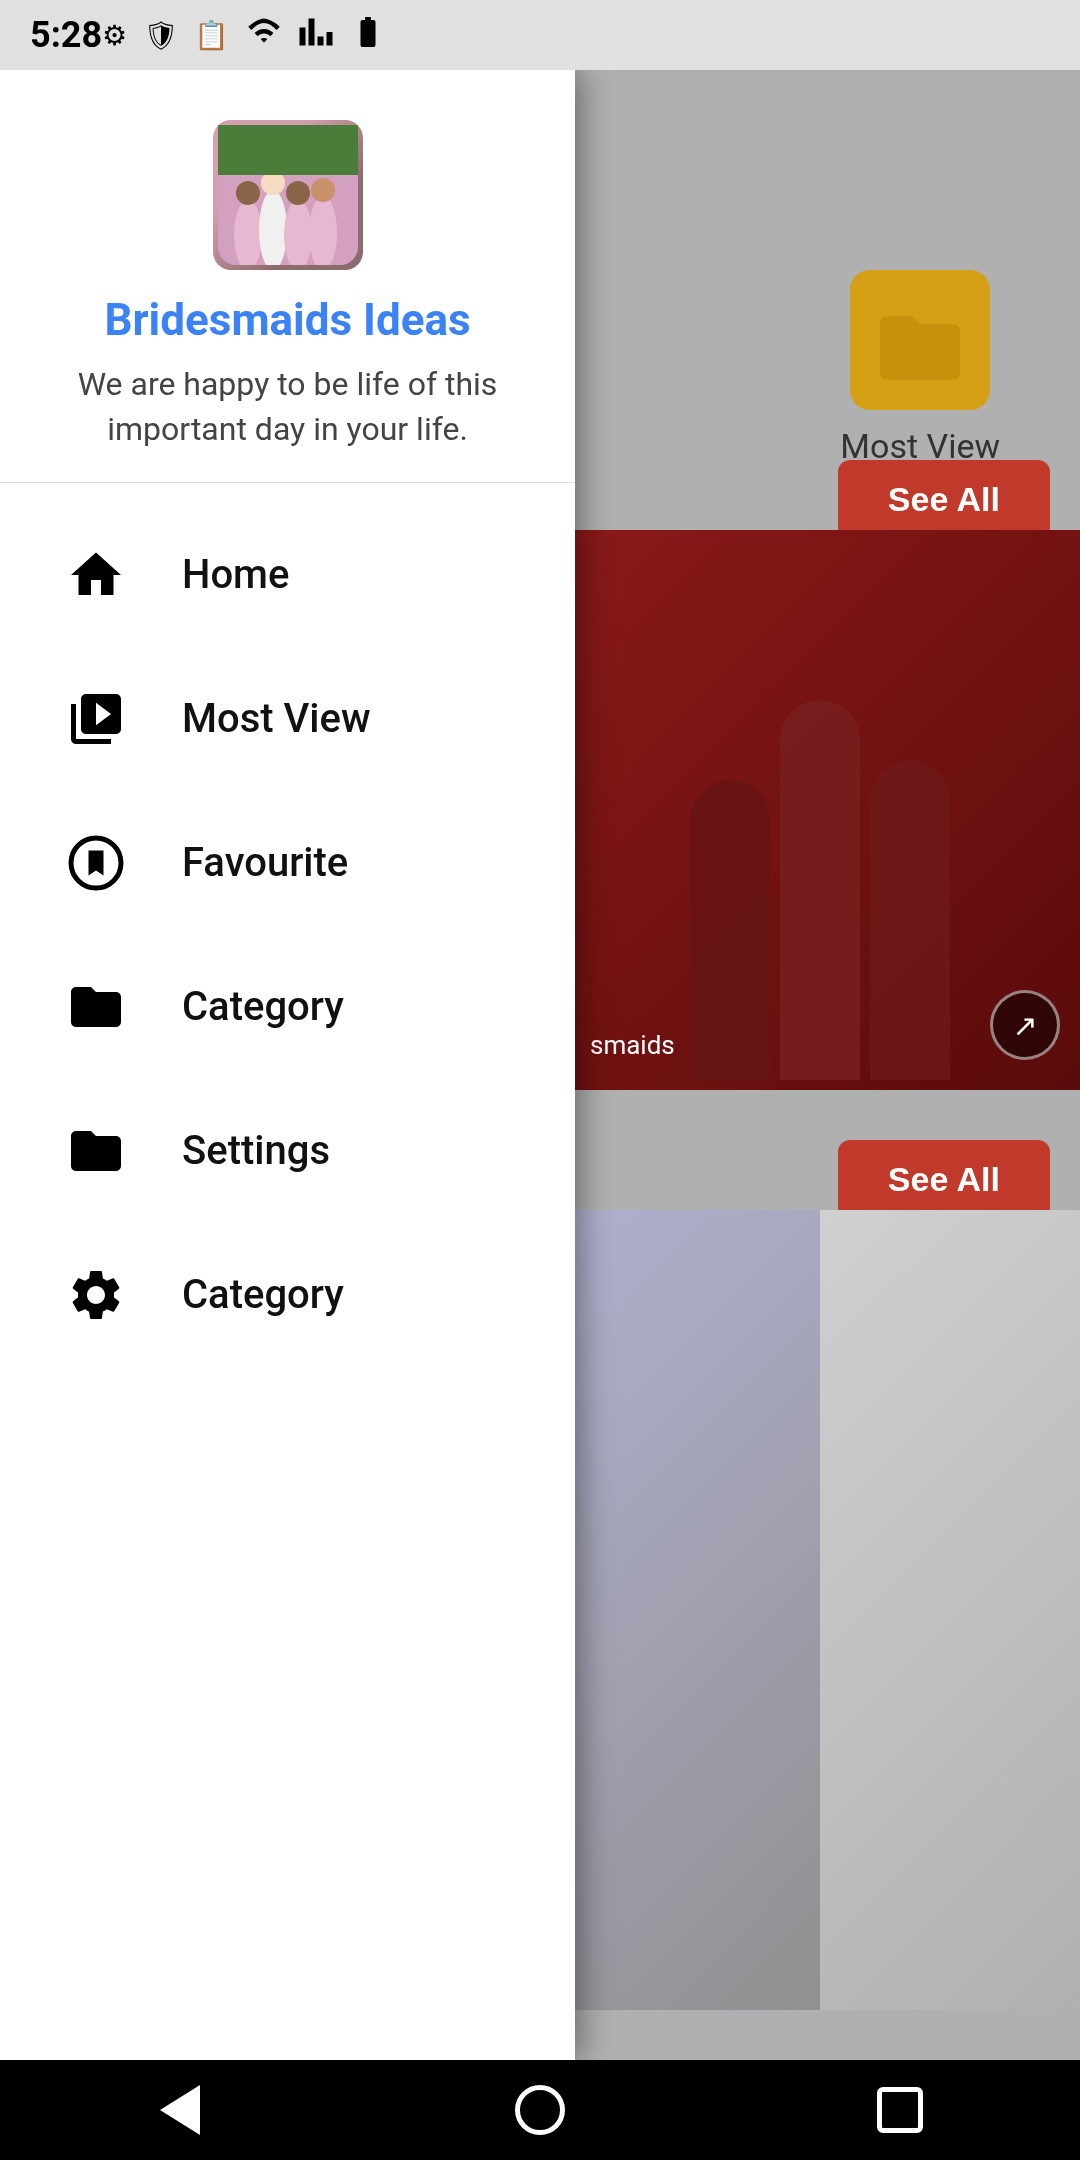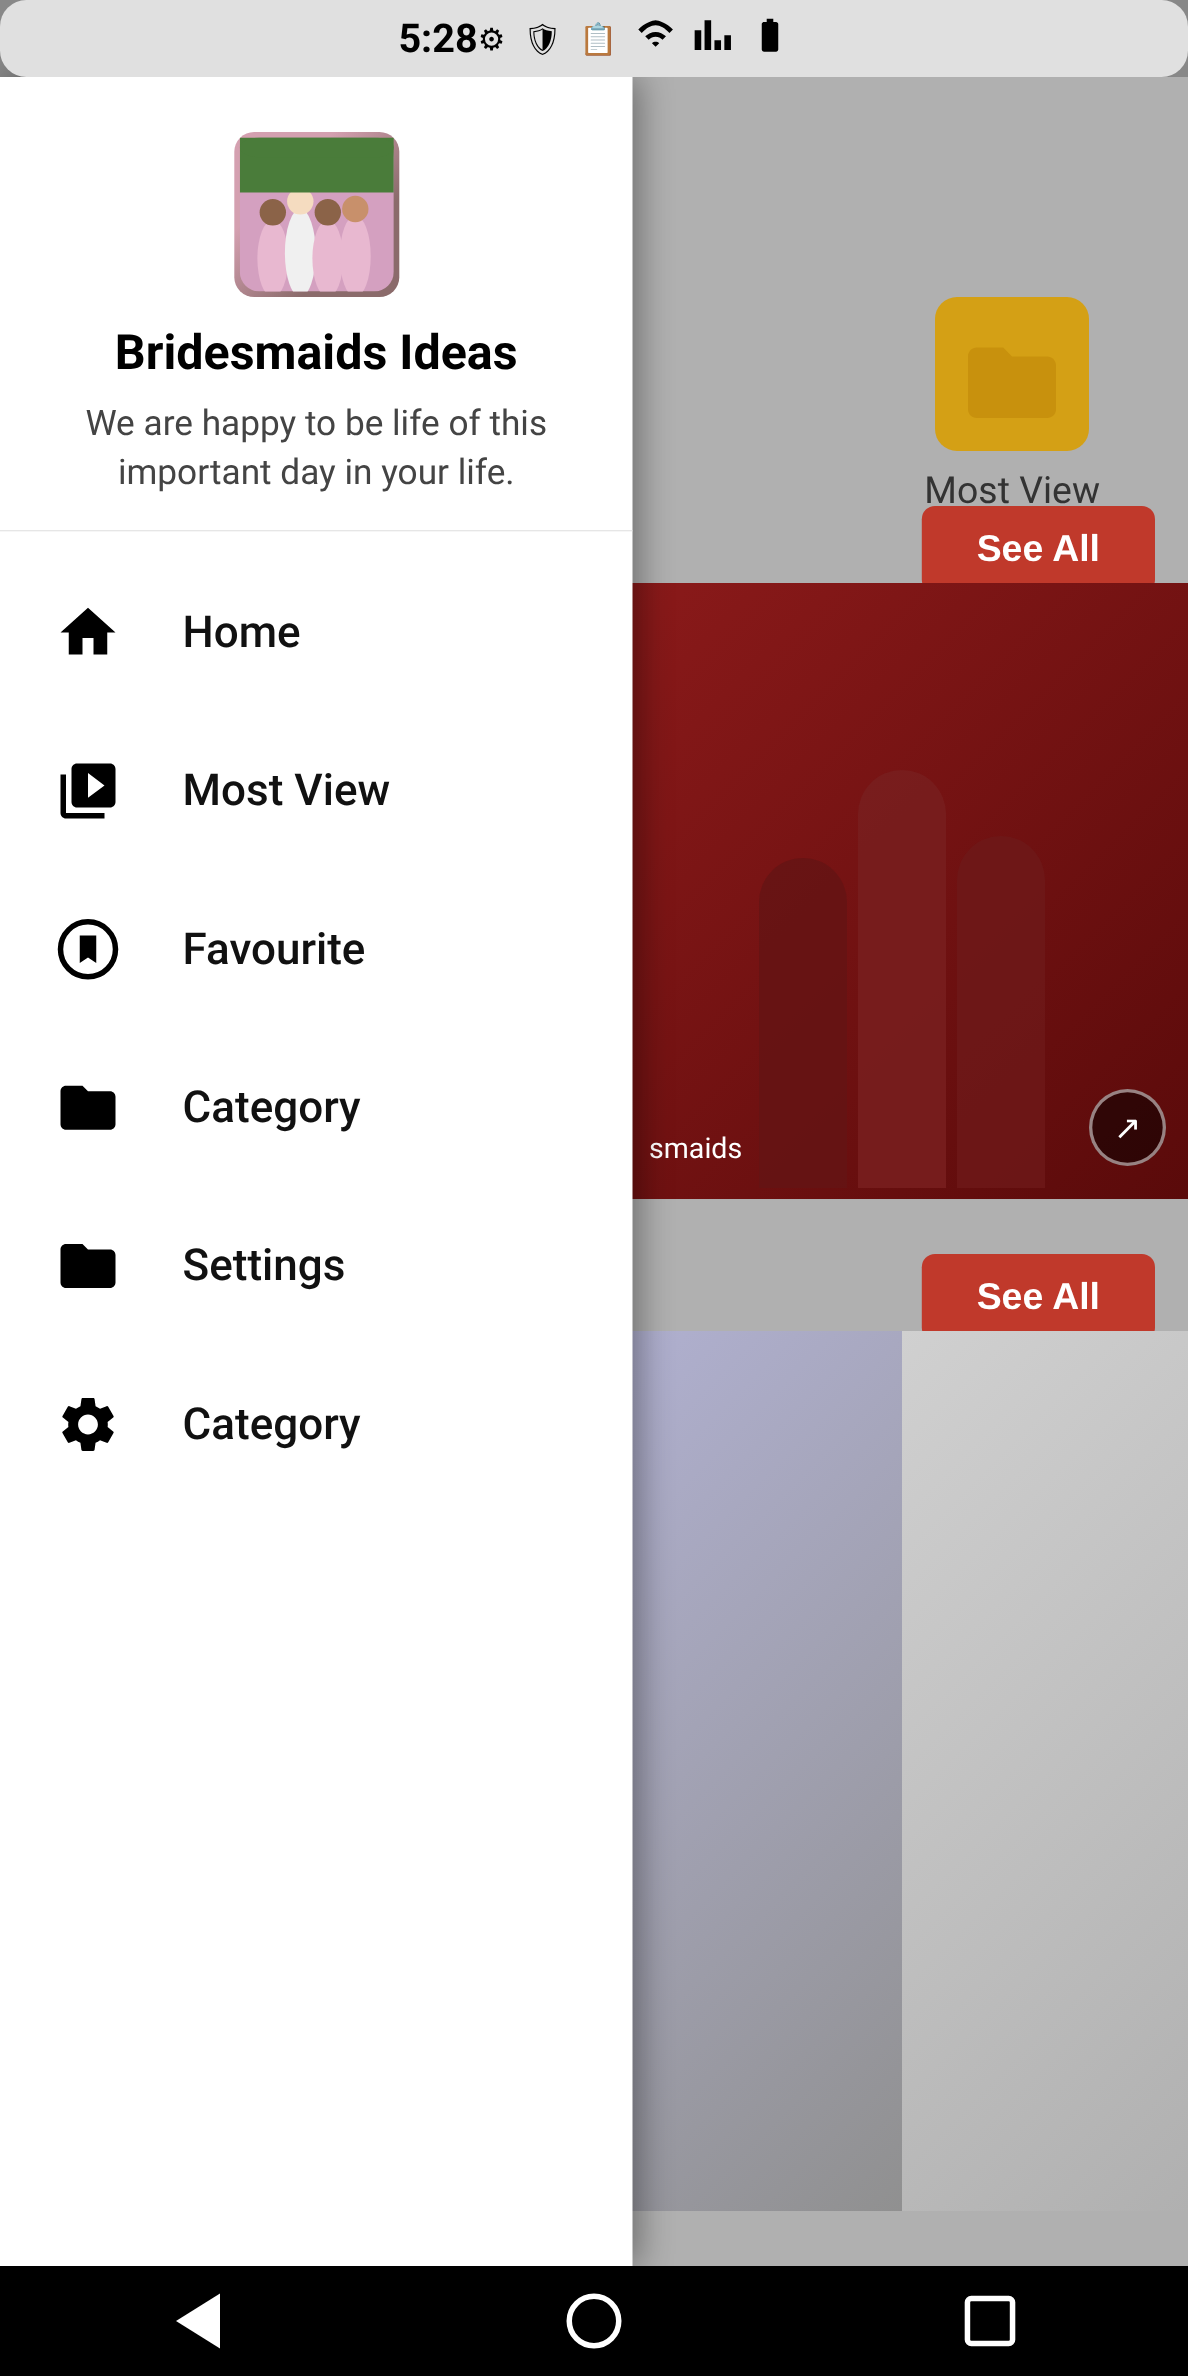--- a/index.html
+++ b/index.html
@@ -14,27 +14,26 @@
       position: relative;
     }
 
     
     .status-bar {
       width: 100%;
       height: 70px;
       background: #e0e0e0;
       display: flex;
       align-items: center;
-      justify-content: center;
+      justify-content: flex-start;
       padding: 16px 30px;
       position: absolute;
       top: 0;
       left: 0;
       z-index: 100;
-      border-radius: 24px;
     }
 
     .status-bar-left {
       font-size: 36px;
       font-weight: bold;
       color: #000;
     }
 
     .status-bar-right {
       display: flex;
@@ -172,42 +171,42 @@
       margin-bottom: 24px;
       display: flex;
       align-items: center;
       justify-content: center;
       font-size: 60px;
     }
 
     .app-title {
       font-size: 44px;
       font-weight: bold;
-      color: #000000;
+      color: #3b82f6;
       text-align: center;
       margin-bottom: 16px;
     }
 
     .app-subtitle {
       font-size: 32px;
       color: #444;
       text-align: center;
       line-height: 1.4;
     }
 
     
     .drawer-nav {
       flex: 1;
       padding: 20px 0;
     }
 
     .nav-item {
       display: flex;
       align-items: center;
-      padding: 36px 44px;
+      padding: 36px 60px;
       cursor: pointer;
       gap: 50px;
     }
 
     .nav-icon {
       width: 72px;
       height: 72px;
       display: flex;
       align-items: center;
       justify-content: center;

